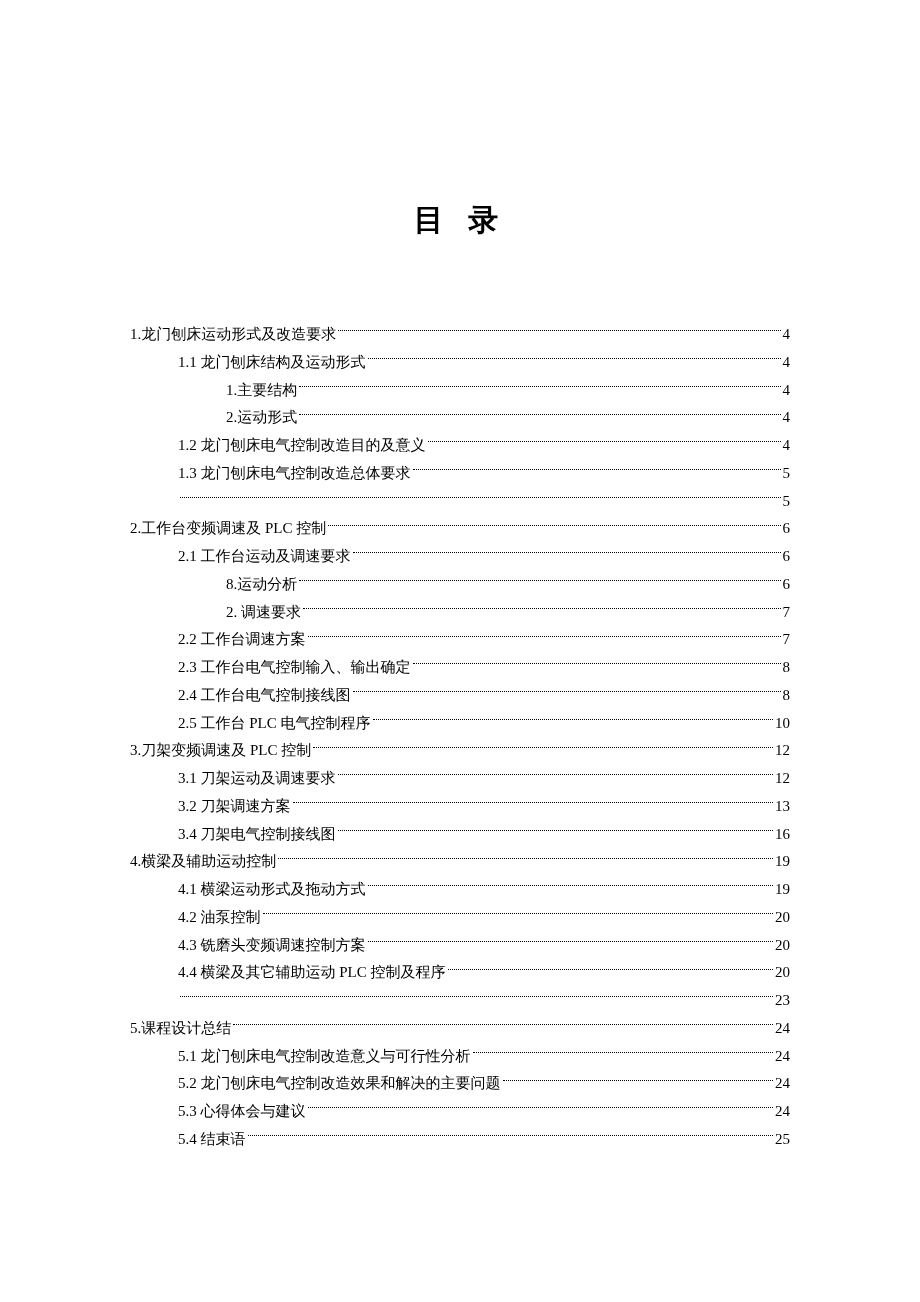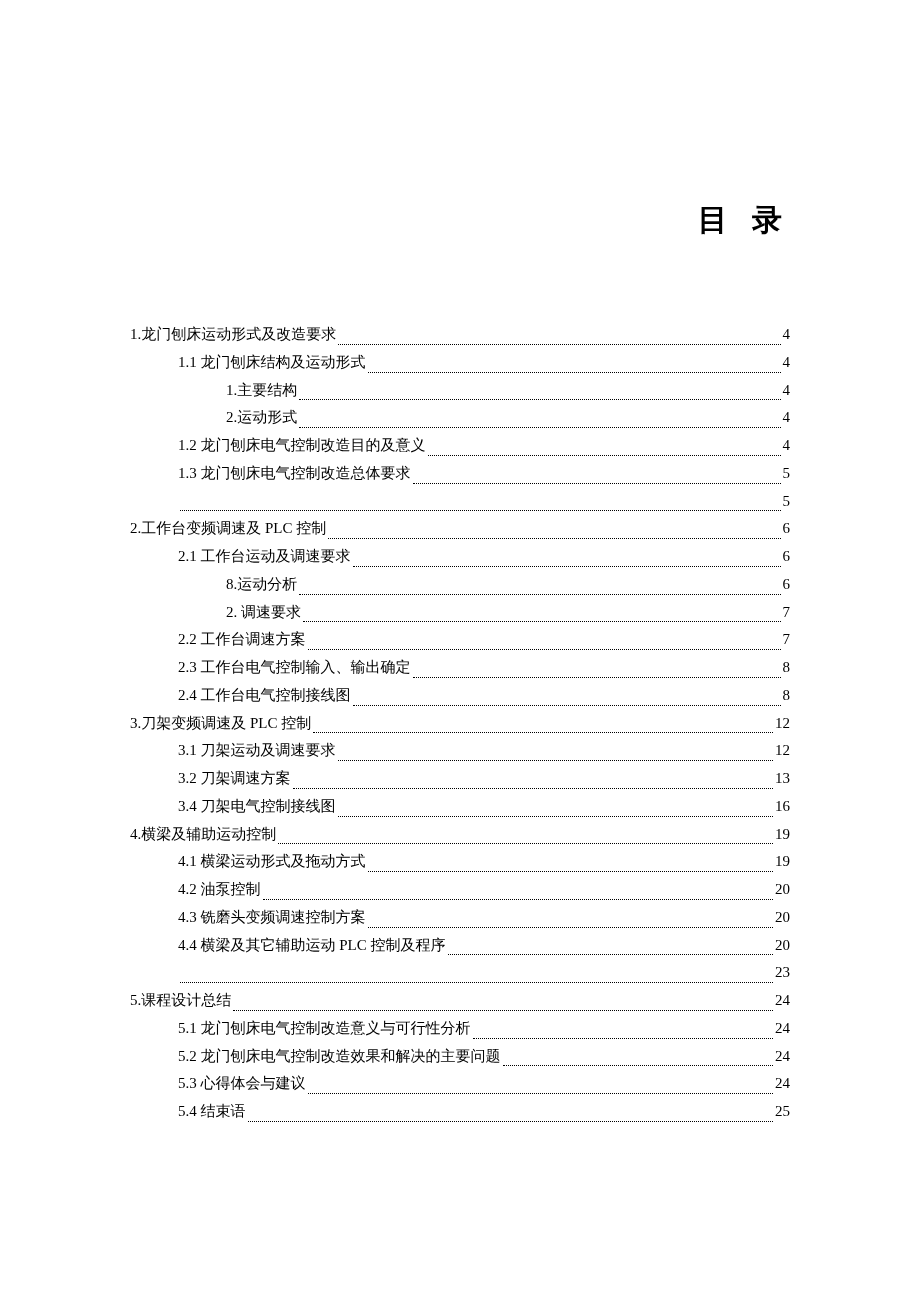--- a/index.html
+++ b/index.html
@@ -10,33 +10,33 @@
     body {
       width: 920px;
       height: 1302px;
       background: #ffffff;
       font-family: "SimSun", "宋体", serif;
       font-size: 15px;
       color: #000000;
       padding: 200px 130px 0 130px;
     }
     .title {
-      text-align: right;
+      text-align: center;
       font-size: 30px;
       font-weight: bold;
       font-family: "SimHei", "黑体", sans-serif;
       margin-bottom: 80px;
       letter-spacing: 8px;
     }
     .toc {
       line-height: 1.85;
     }
     .toc-entry {
       display: flex;
-      align-items: flex-end;
+      align-items: center;
       white-space: nowrap;
       font-family: Liberation Serif, serif;
     }
     .toc-text {
       flex-shrink: 0;
     }
     .toc-dots {
       flex: 1;
       border-bottom: 1.5px dotted #000000;
       margin: 0 2px;
@@ -119,20 +119,25 @@
     <div class="toc-entry level-1">
       <span class="toc-text">2.3 工作台电气控制输入、输出确定</span>
       <span class="toc-dots"></span>
       <span class="toc-page">8</span>
     </div>
     <div class="toc-entry level-1">
       <span class="toc-text">2.4 工作台电气控制接线图</span>
       <span class="toc-dots"></span>
       <span class="toc-page">8</span>
     </div>
+    <div class="toc-entry level-1">
+      <span class="toc-text">2.5 工作台 PLC 电气控制程序 </span>
+      <span class="toc-dots"></span>
+      <span class="toc-page">10</span>
+    </div>
     <div class="toc-entry level-0">
       <span class="toc-text">3.刀架变频调速及 PLC 控制 </span>
       <span class="toc-dots"></span>
       <span class="toc-page">12</span>
     </div>
     <div class="toc-entry level-1">
       <span class="toc-text">3.1 刀架运动及调速要求</span>
       <span class="toc-dots"></span>
       <span class="toc-page">12</span>
     </div>

